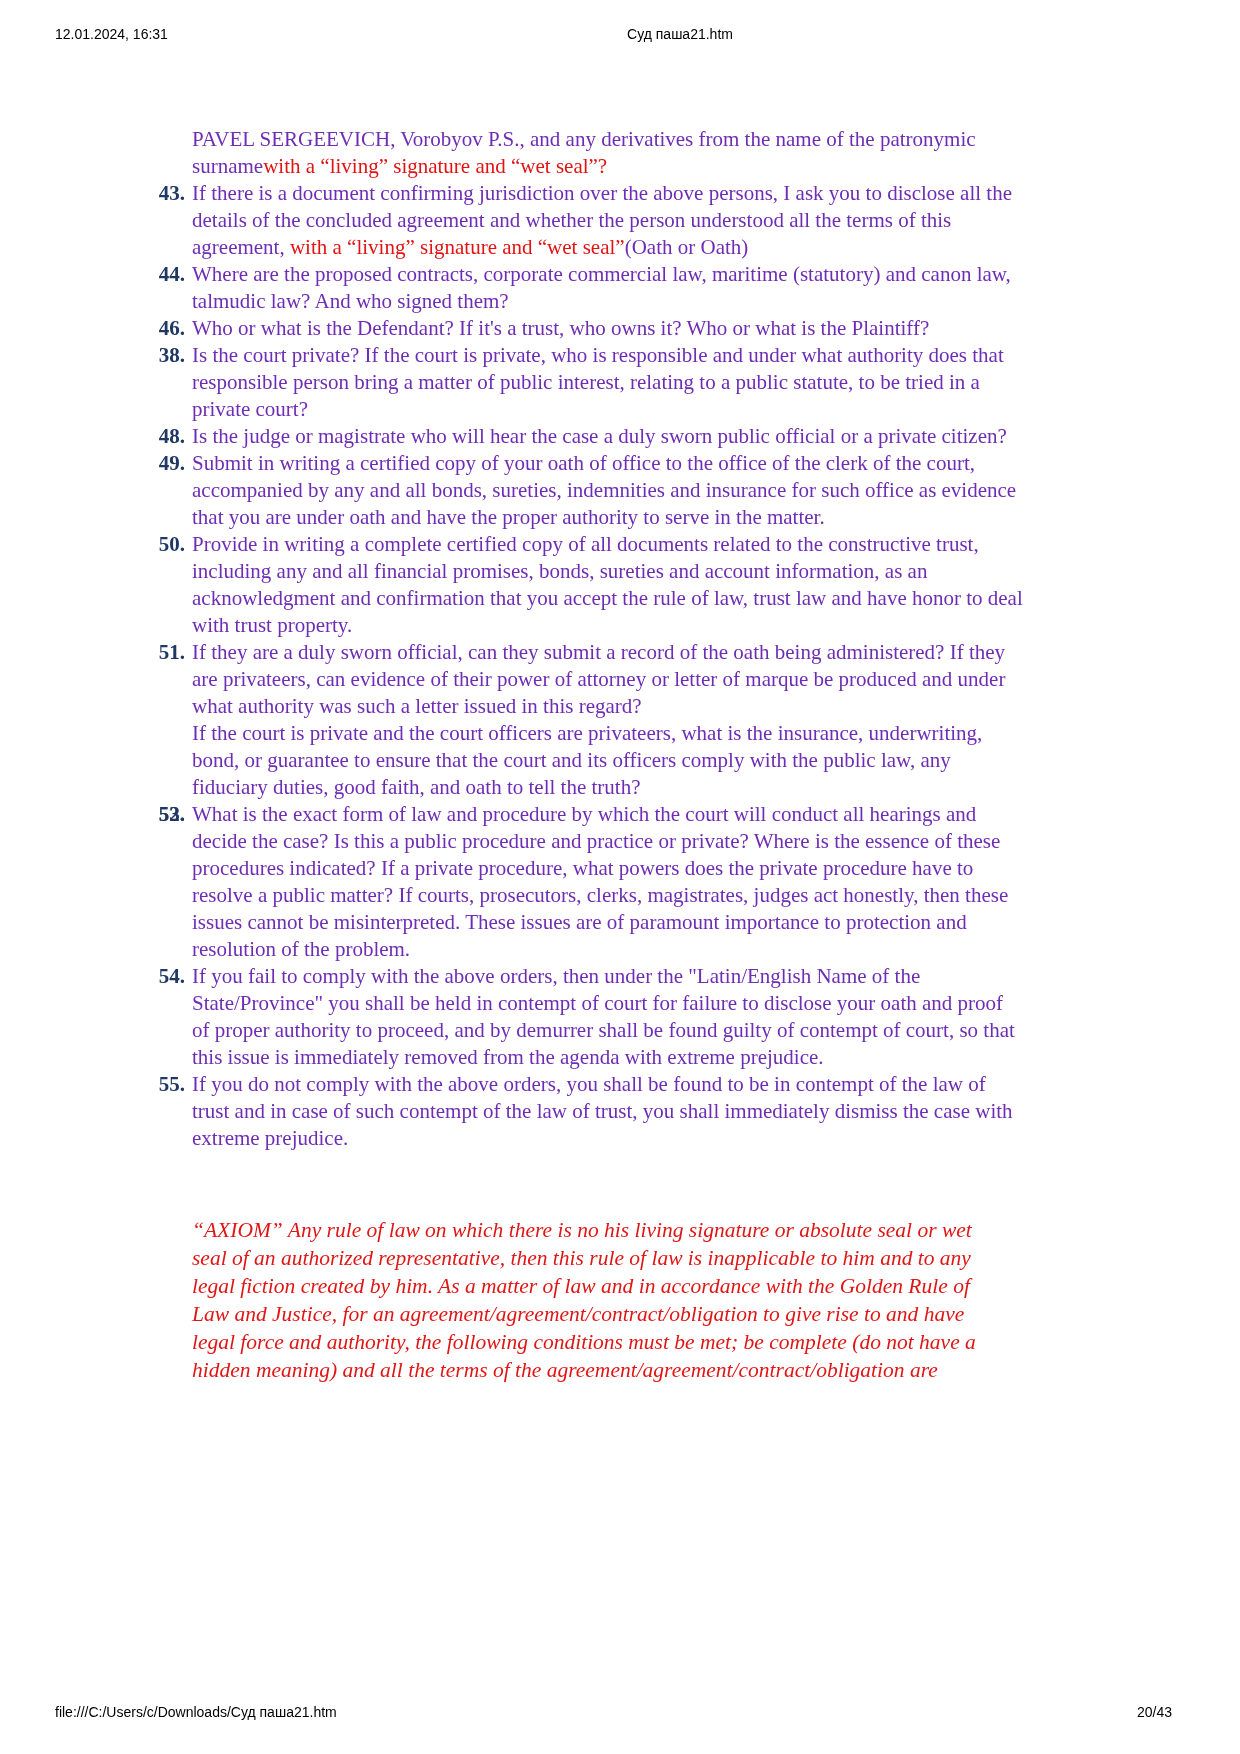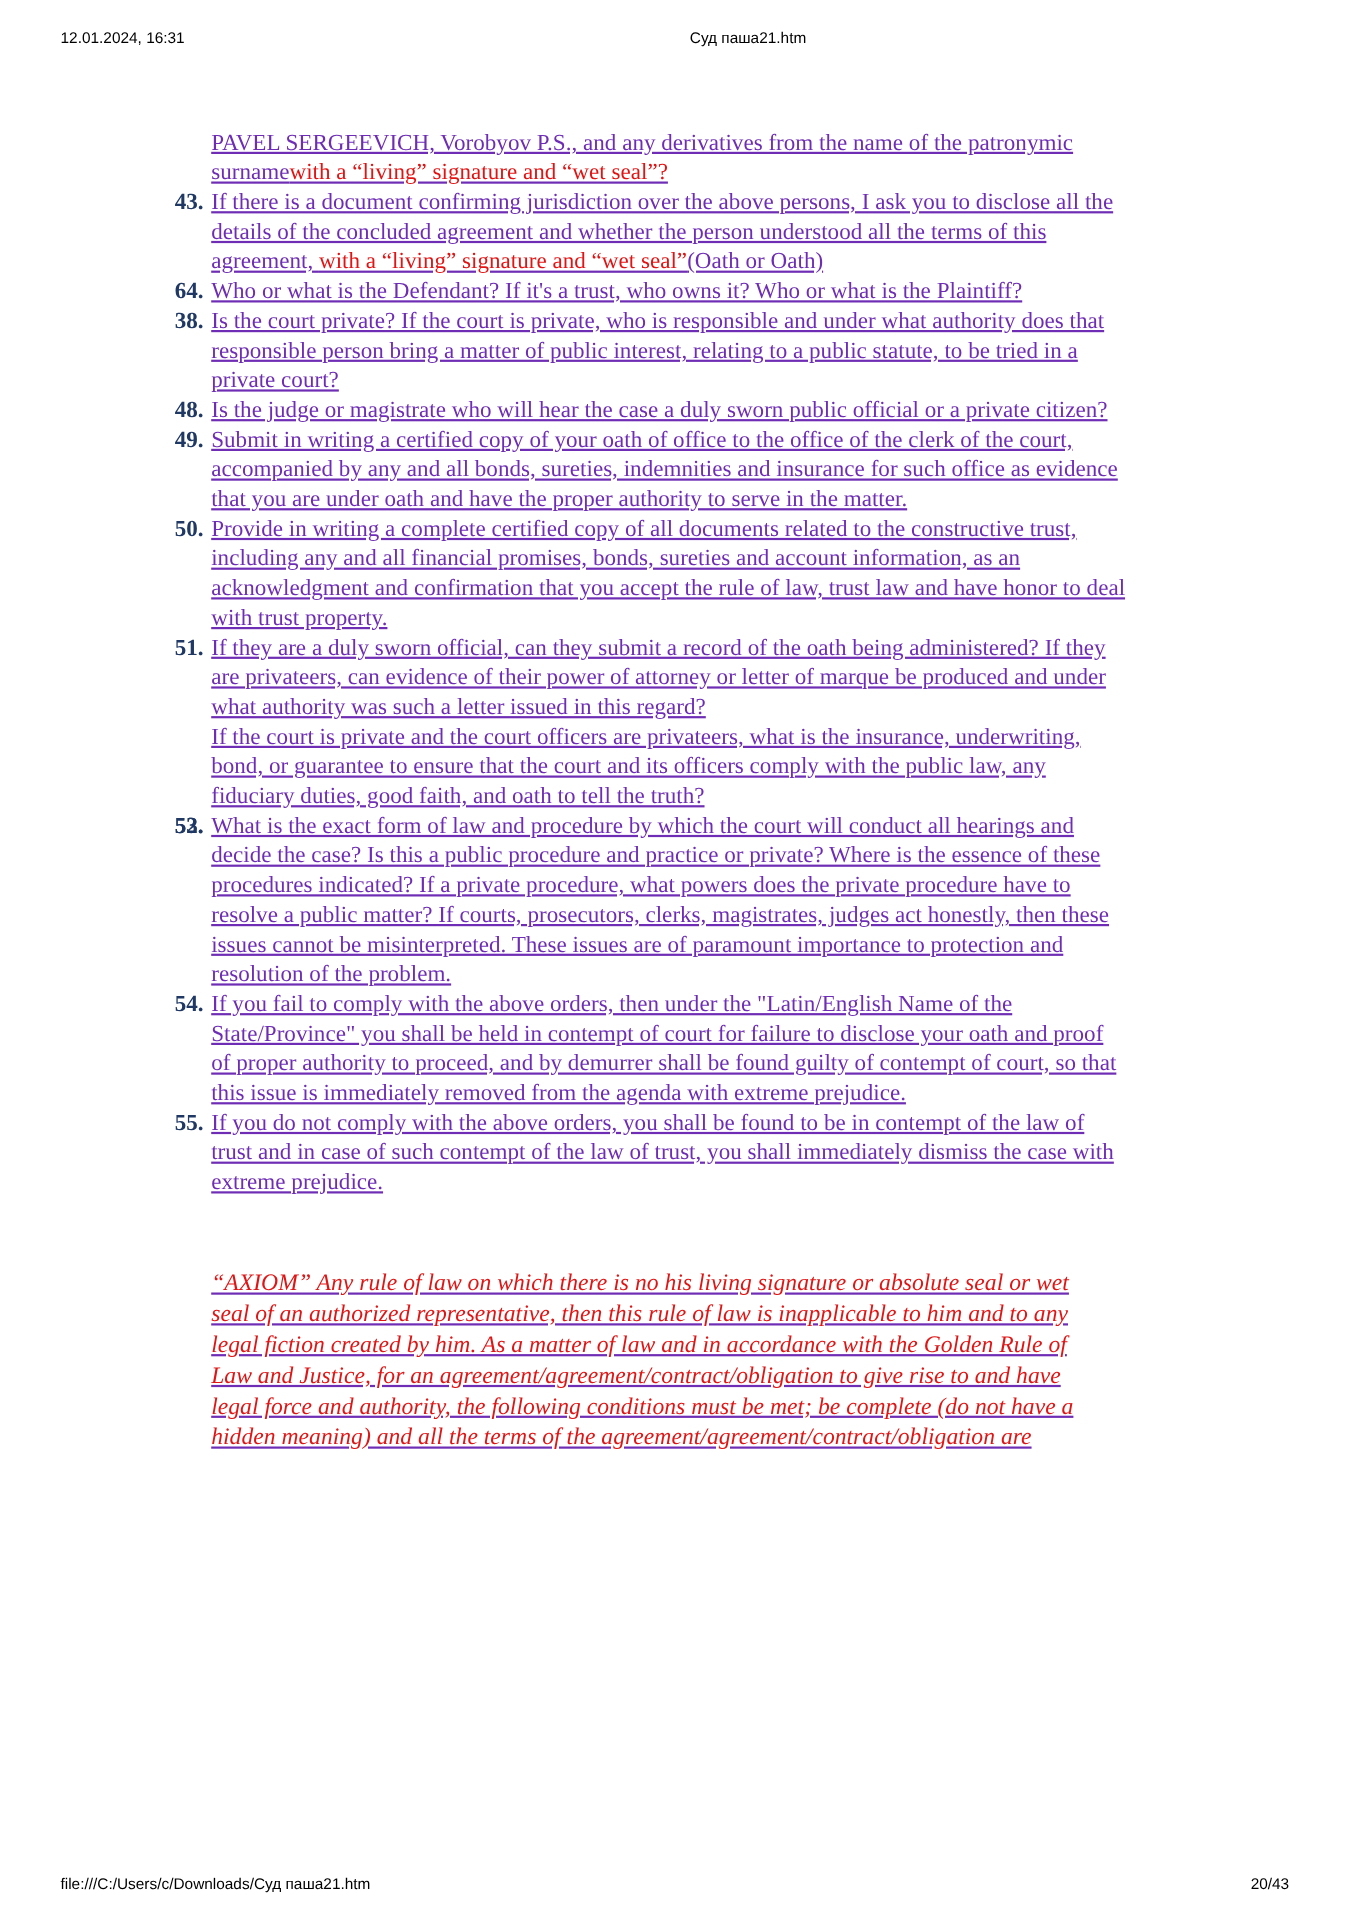--- a/index.html
+++ b/index.html
@@ -31,27 +31,26 @@
     color:var(--meta-black);
   }
   .meta.header{top:26px;}
   .meta.footer{top:1704px;}
   .meta .left{position:absolute;left:0;top:0;white-space:nowrap;}
   .meta .center{position:absolute;left:50%;top:0;transform:translateX(-50%);margin-left:60px;white-space:nowrap;}
   .meta .right{position:absolute;right:13px;top:0;white-space:nowrap;}
   
   .content{
     position:absolute;
-    top:116px;
+    top:126px;
     left:192px;
     width:832px;
     font-size:21px;
     line-height:27px;
     color:var(--text-purple);
-    text-decoration:underline;
   }
   .para{margin:0;}
   .seg-body{color:var(--text-purple);}
   .seg-red{color:var(--highlight-red);}
   .item{position:relative;}
   .item .num{
     position:absolute;
     right:100%;
     top:0;
     padding-right:7px;
@@ -81,21 +80,25 @@
   </div>
 
   <div class="content">
     <div class="para" id="intro"><span class="seg-body">PAVEL SERGEEVICH, Vorobyov P.S., and any derivatives from the name of the patronymic surname</span><span class="seg-red">with a “living” signature and “wet seal”?</span></div>
     <div id="doc-list">
         <div class="item">
           <span class="num">43.</span>
           <div class="para"><span class="seg-body">If there is a document confirming jurisdiction over the above persons, I ask you to disclose all the details of the concluded agreement and whether the person understood all the terms of this agreement, </span><span class="seg-red">with a “living” signature and “wet seal”</span><span class="seg-body">(Oath or Oath)</span></div>
         </div>
         <div class="item">
-          <span class="num">64.</span>
+          <span class="num">44.</span>
+          <div class="para"><span class="seg-body">Where are the proposed contracts, corporate commercial law, maritime (statutory) and canon law, talmudic law? And who signed them?</span></div>
+        </div>
+        <div class="item">
+          <span class="num">46.</span>
           <div class="para"><span class="seg-body">Who or what is the Defendant? If it's a trust, who owns it? Who or what is the Plaintiff?</span></div>
         </div>
         <div class="item">
           <span class="num">38.</span>
           <div class="para"><span class="seg-body">Is the court private? If the court is private, who is responsible and under what authority does that responsible person bring a matter of public interest, relating to a public statute, to be tried in a private court?</span></div>
         </div>
         <div class="item">
           <span class="num">48.</span>
           <div class="para"><span class="seg-body">Is the judge or magistrate who will hear the case a duly sworn public official or a private citizen?</span></div>
         </div>

